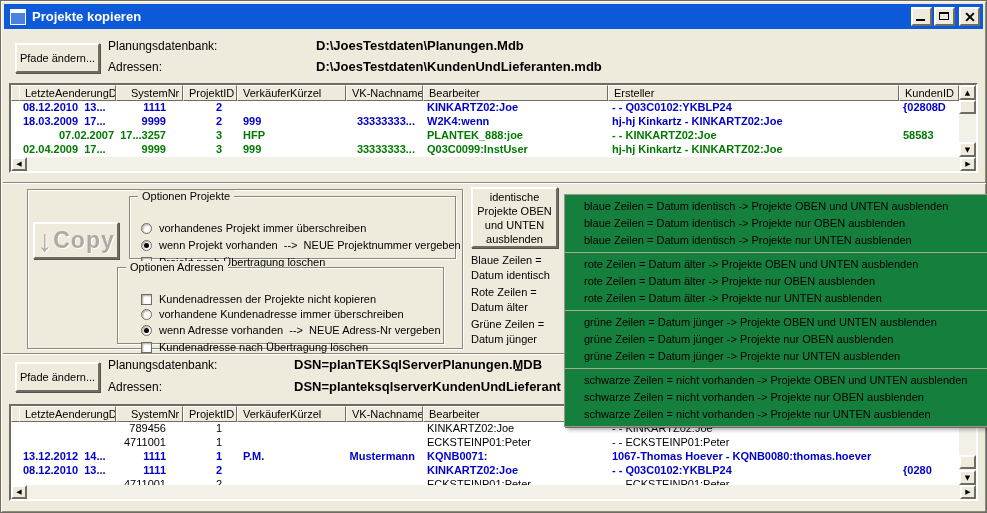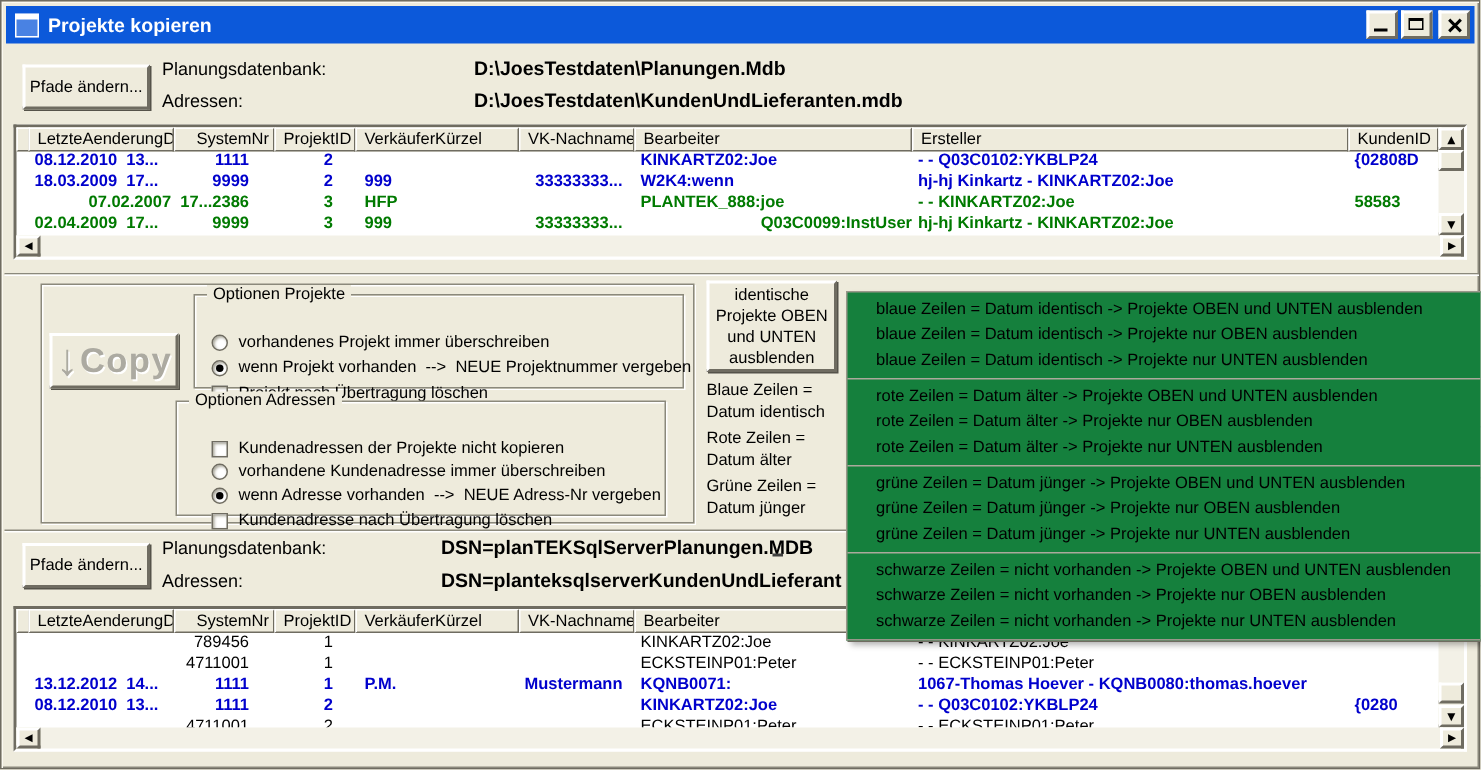--- a/index.html
+++ b/index.html
@@ -138,35 +138,35 @@
           <div class="cell c-num c-pr17" style="left: 105px; width: 67px;">9999</div>
           <div class="cell c-num c-pr15" style="left: 172px; width: 54px;">2</div>
           <div class="cell c-left c-pl6" style="left: 226px; width: 109px;">999</div>
           <div class="cell c-num c-pr8" style="left: 335px; width: 77px;">33333333...</div>
           <div class="cell c-left c-pl4" style="left: 412px; width: 185px;">W2K4:wenn</div>
           <div class="cell c-left c-pl4" style="left: 597px; width: 291px;">hj-hj Kinkartz - KINKARTZ02:Joe</div>
           <div class="cell c-left c-pl4" style="left: 888px; width: 60px;"></div>
         </div>
         <div class="row green">
           <div class="cell c-date" style="left: 8px; width: 97px; margin-left: 36px;">07.02.2007  17...</div>
-          <div class="cell c-num c-pr17" style="left: 105px; width: 67px;">2386</div>
+          <div class="cell c-num c-pr17" style="left: 105px; width: 67px;">3257</div>
           <div class="cell c-num c-pr15" style="left: 172px; width: 54px;">3</div>
           <div class="cell c-left c-pl6" style="left: 226px; width: 109px;">HFP</div>
           <div class="cell c-num c-pr8" style="left: 335px; width: 77px;"></div>
           <div class="cell c-left c-pl4" style="left: 412px; width: 185px;">PLANTEK_888:joe</div>
           <div class="cell c-left c-pl4" style="left: 597px; width: 291px;">- - KINKARTZ02:Joe</div>
           <div class="cell c-left c-pl4" style="left: 888px; width: 60px;">58583</div>
         </div>
         <div class="row green">
           <div class="cell c-date" style="left: 8px; width: 97px;">02.04.2009  17...</div>
           <div class="cell c-num c-pr17" style="left: 105px; width: 67px;">9999</div>
           <div class="cell c-num c-pr15" style="left: 172px; width: 54px;">3</div>
           <div class="cell c-left c-pl6" style="left: 226px; width: 109px;">999</div>
           <div class="cell c-num c-pr8" style="left: 335px; width: 77px;">33333333...</div>
-          <div class="cell c-left c-pl4" style="left: 412px; width: 185px; text-align: right;">Q03C0099:InstUser</div>
+          <div class="cell c-left c-pl4" style="left: 412px; width: 185px;">Q03C0099:InstUser</div>
           <div class="cell c-left c-pl4" style="left: 597px; width: 291px;">hj-hj Kinkartz - KINKARTZ02:Joe</div>
           <div class="cell c-left c-pl4" style="left: 888px; width: 60px;"></div>
         </div>
       </div>
     <div class="vsb" style="left:948px;top:0;width:17px;height:72px">
       <div class="sbtn" style="left:0;top:0">▲</div>
       <div class="thumb" style="top:15px"></div>
       <div class="sbtn" style="left:0;top:57px">▼</div>
     </div>
     <div class="hsb" style="left:0;top:72px;width:965px;height:14px">

